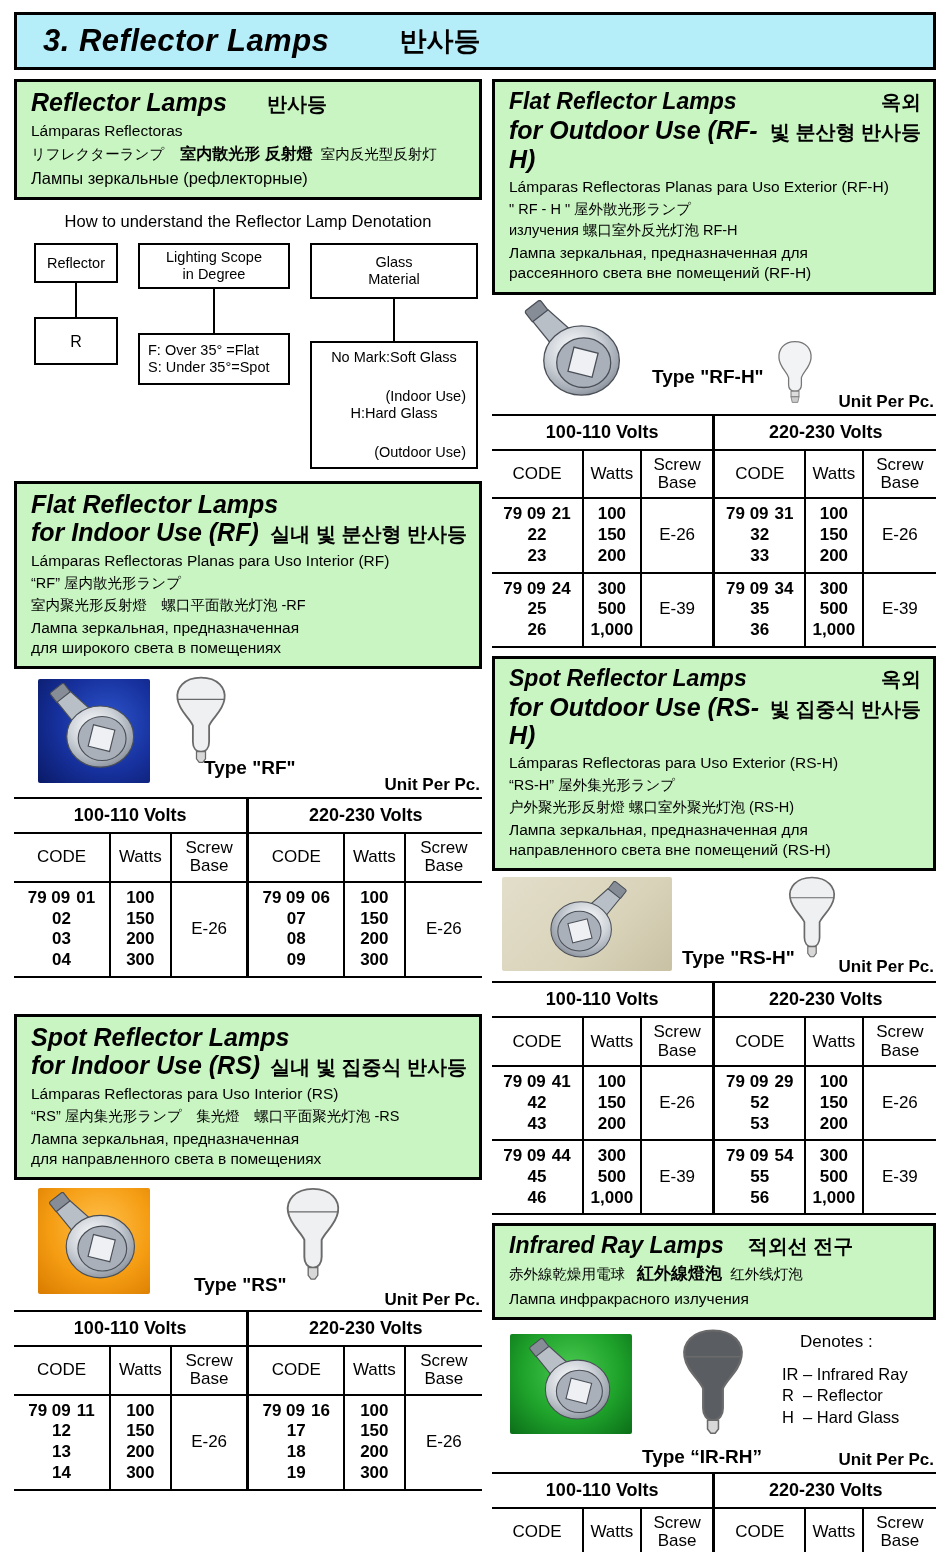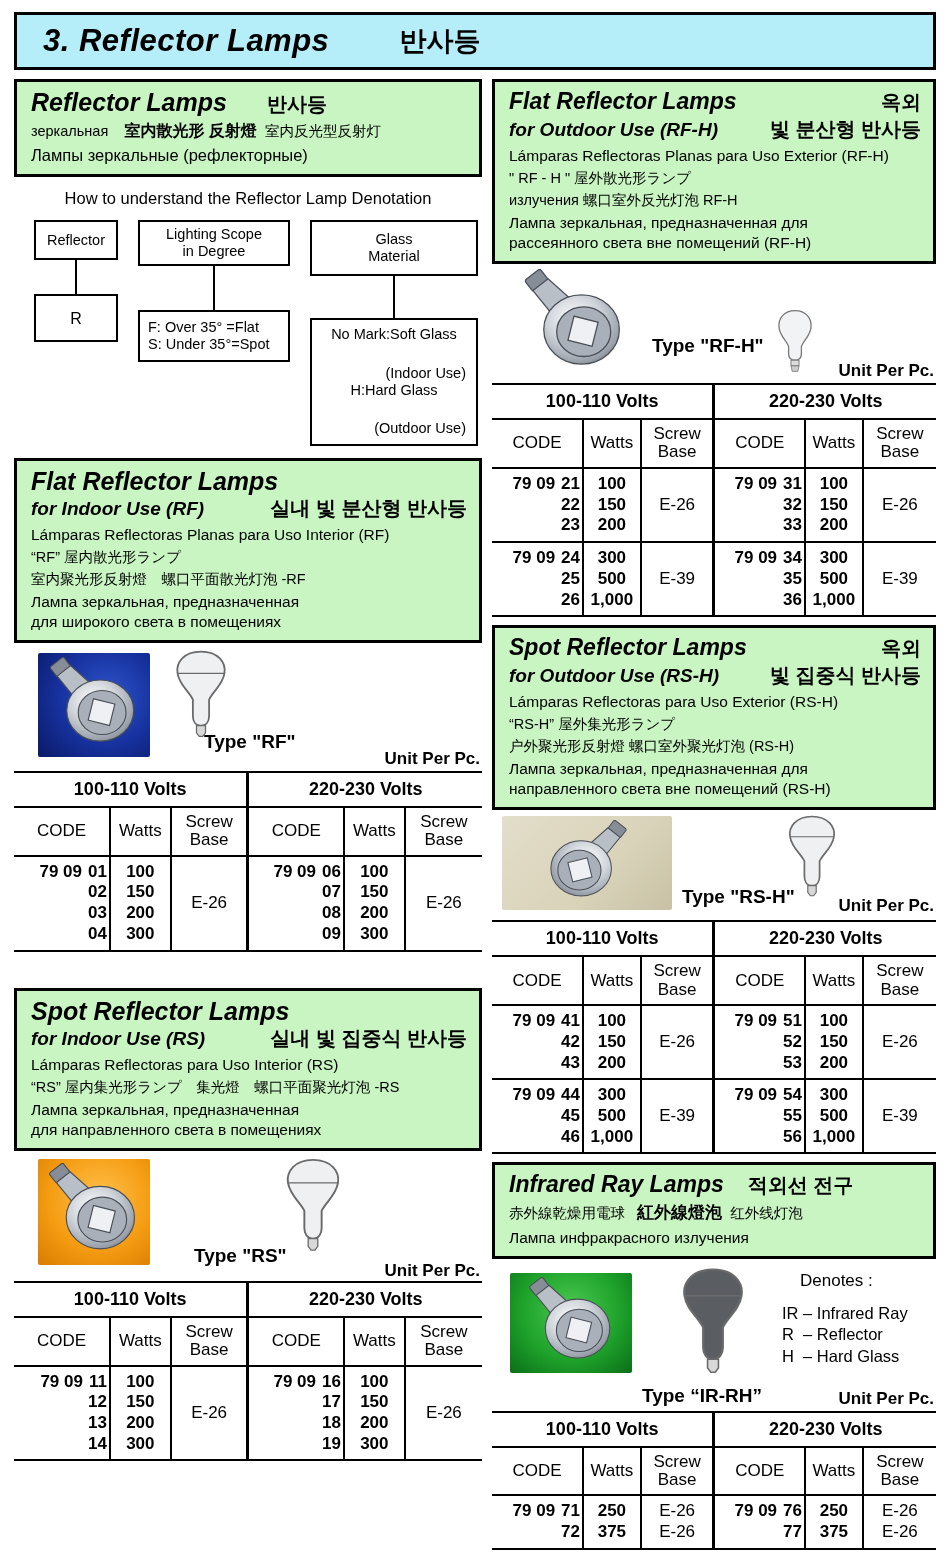--- a/index.html
+++ b/index.html
@@ -13,21 +13,21 @@
 
   
   .cols { display: flex; gap: 10px; }
   .col-l { width: 468px; }
   .col-r { width: 444px; }
 
   
   .green-box { background: #c9f5c2; border: 3px solid #000; padding: 7px 12px 8px 14px; margin-bottom: 8px; }
   .gb-head { display: flex; justify-content: space-between; align-items: baseline; }
   .gb-title { font-size: 25px; font-weight: bold; font-style: italic; line-height: 1.08; }
-  .gb-sub { font-size: 19px; font-weight: bold; font-style: italic; line-height: 1.15; }
+  .gb-sub { font-size: 25px; font-weight: bold; font-style: italic; line-height: 1.15; }
   .gb-ko { font-size: 20px; font-weight: bold; white-space: nowrap; }
   .gb-line { font-size: 15.5px; line-height: 1.3; margin-top: 3px; }
   .gb-line.small { font-size: 14.5px; }
   .gb-line .bold { font-weight: bold; font-size: 16px; }
   .prewrap { white-space: pre-line; }
 
   
   .denotation { margin: 2px 0 12px 0; }
   .den-title { text-align: center; font-size: 16.5px; margin-bottom: 12px; }
   .den-cols { display: flex; justify-content: flex-start; padding-left: 20px; gap: 20px; }
@@ -54,21 +54,21 @@
   .denotes-list { position: absolute; }
 
   
   .spec { width: 100%; border-collapse: collapse; table-layout: fixed; }
   .spec th, .spec td { padding: 0; }
   .spec .volt { border-top: 2px solid #000; border-bottom: 2px solid #000; font-weight: bold; font-size: 18px; text-align: center; padding: 6px 0; }
   .spec .colh { border-bottom: 2px solid #000; font-weight: normal; font-size: 17px; text-align: center; white-space: pre-line; line-height: 1.08; padding: 5px 0; vertical-align: middle; }
   .spec .inner { border-left: 2px solid #000; }
   .spec .mid { border-left: 3px solid #000; }
   .spec td { border-bottom: 2px solid #000; font-size: 17px; line-height: 1.22; padding: 5px 2px; }
-  .spec td.code { text-align: right; font-weight: bold; vertical-align: top; }
+  .spec td.code { text-align: center; font-weight: bold; vertical-align: top; }
   .spec td.watts { text-align: center; font-weight: bold; vertical-align: top; }
   .spec td.base { text-align: center; vertical-align: middle; }
   .c-code { width: 20.5%; } .c-watts { width: 13%; } .c-base { width: 16.5%; }
   .pfx { margin-right: 6px; }
   .tbl-wrap { margin-bottom: 8px; }
 </style>
 </head>
 <body>
 
 <svg width="0" height="0" style="position:absolute" aria-hidden="true">
@@ -110,22 +110,23 @@
 
   <div class="cols">
 
     <div class="col-l">
 
       <div class="green-box" style="margin-bottom:12px">
         <div class="gb-head">
           <span class="gb-title">Reflector Lamps</span>
           <span class="gb-ko" style="margin-right:140px">반사등</span>
         </div>
+        <div class="gb-line">Lámparas Reflectoras</div>
         <div class="gb-line small">
-          <span>зеркальная</span>&nbsp;&nbsp;&nbsp;
+          <span>リフレクターランプ</span>&nbsp;&nbsp;&nbsp;
           <span class="bold">室内散光形 反射燈</span>&nbsp;
           <span>室内反光型反射灯</span>
         </div>
         <div class="gb-line" style="font-size:16.5px">Лампы зеркальные (рефлекторные)</div>
       </div>
 
       <div class="denotation">
         <div class="den-title">How to understand the Reflector Lamp Denotation</div>
         <div class="den-cols">
           <div class="den-col" style="width:84px">
@@ -513,21 +514,21 @@
                 </td>
                 <td class="watts inner">
                   <div>100</div>
                   <div>150</div>
                   <div>200</div>
                 </td>
                 <td class="base inner">
                   <div>E-26</div>
                 </td>
                 <td class="code mid">
-                  <div class="cl"><span class="pfx">79 09</span><span>51</span></div>
+                  <div class="cl"><span class="pfx">79 09</span><span>29</span></div>
                   <div class="cl"><span>52</span></div>
                   <div class="cl"><span>53</span></div>
                 </td>
                 <td class="watts inner">
                   <div>100</div>
                   <div>150</div>
                   <div>200</div>
                 </td>
                 <td class="base inner">
                   <div>E-26</div>

